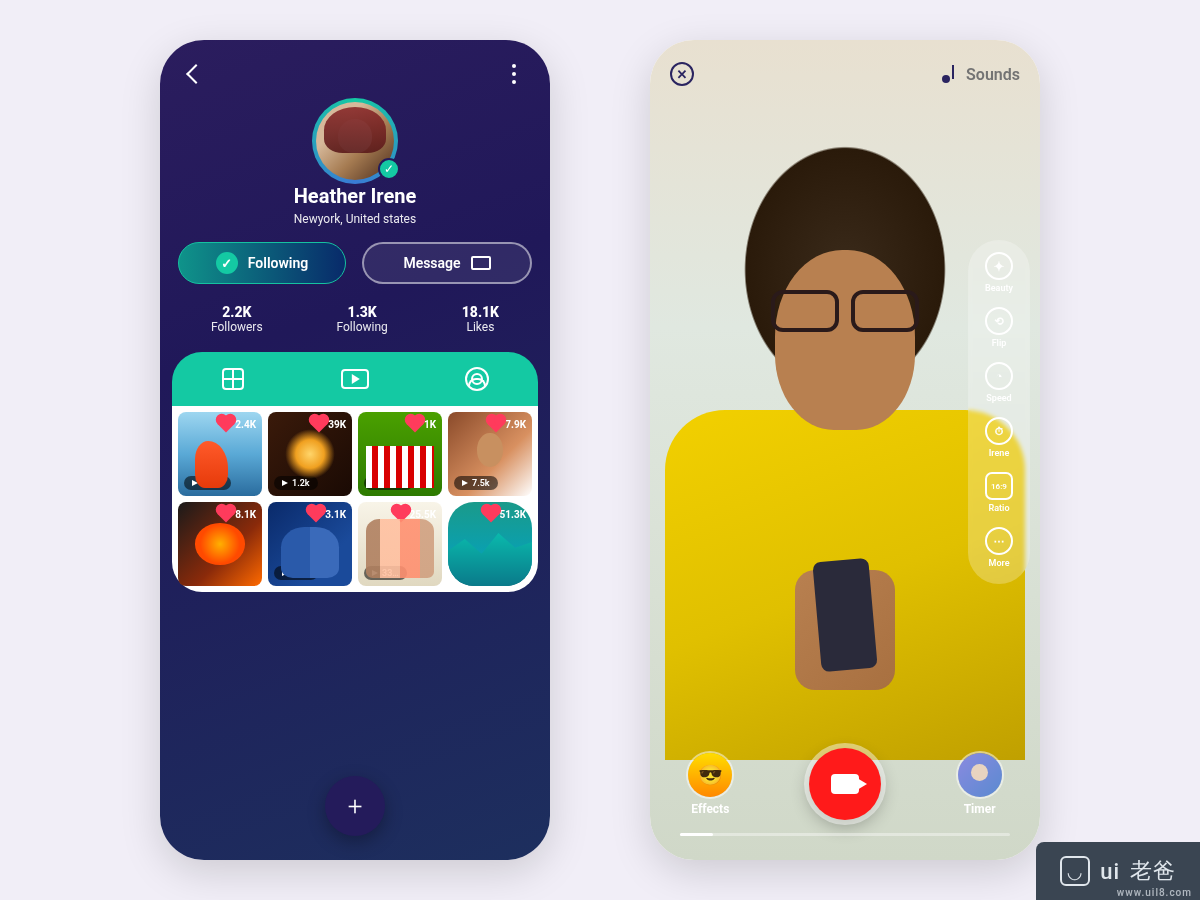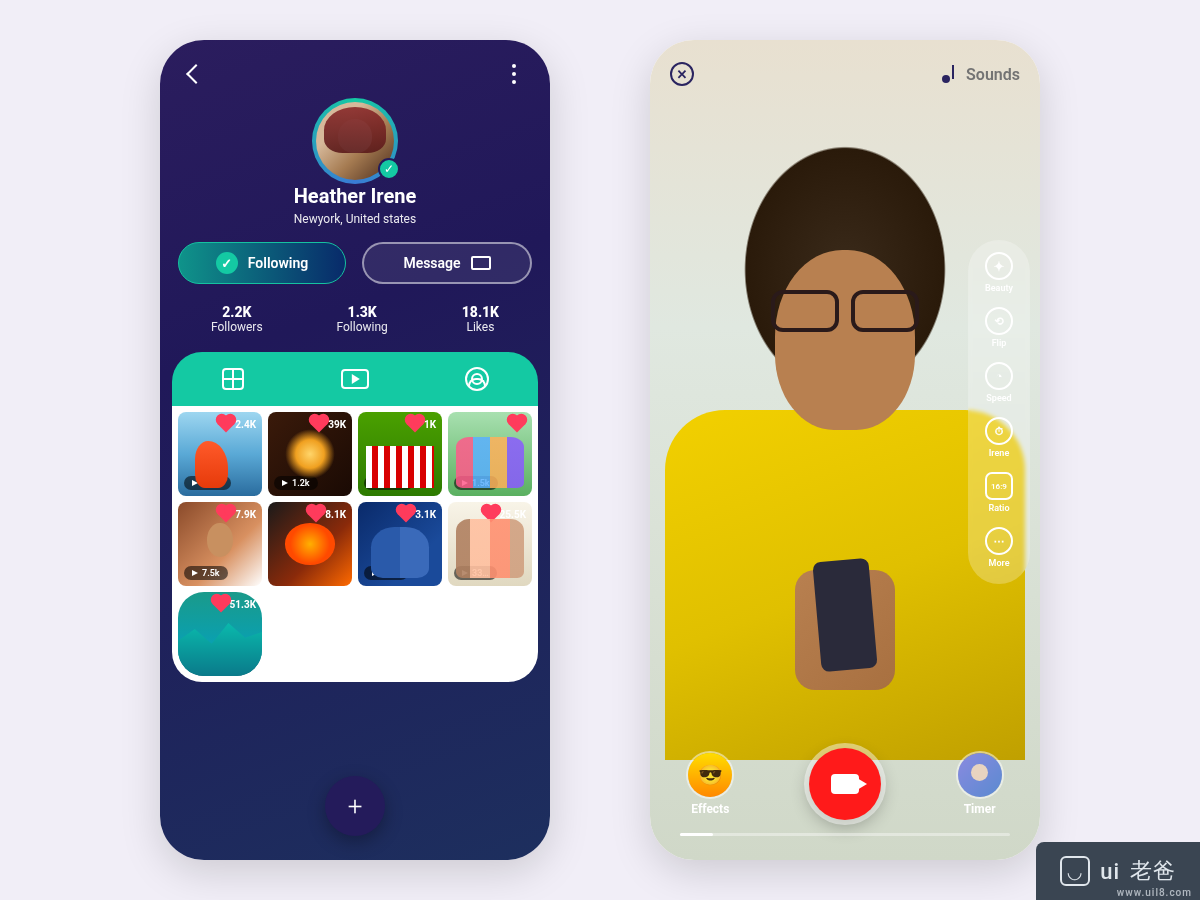--- a/index.html
+++ b/index.html
@@ -324,30 +324,20 @@
     <div class="tile t3">
       <div class="heart">
           <span class="h"></span>
           <span>1K</span>
         </div>
       <div class="views">
           <span class="tri"></span>
           <span>21.6k</span>
         </div>
     </div>
-    <div class="tile t4">
-      <div class="heart">
-          <span class="h"></span>
-          <span></span>
-        </div>
-      <div class="views">
-          <span class="tri"></span>
-          <span>1.5k</span>
-        </div>
-    </div>
     <div class="tile t5">
       <div class="heart">
           <span class="h"></span>
           <span>7.9K</span>
         </div>
       <div class="views">
           <span class="tri"></span>
           <span>7.5k</span>
         </div>
     </div>

